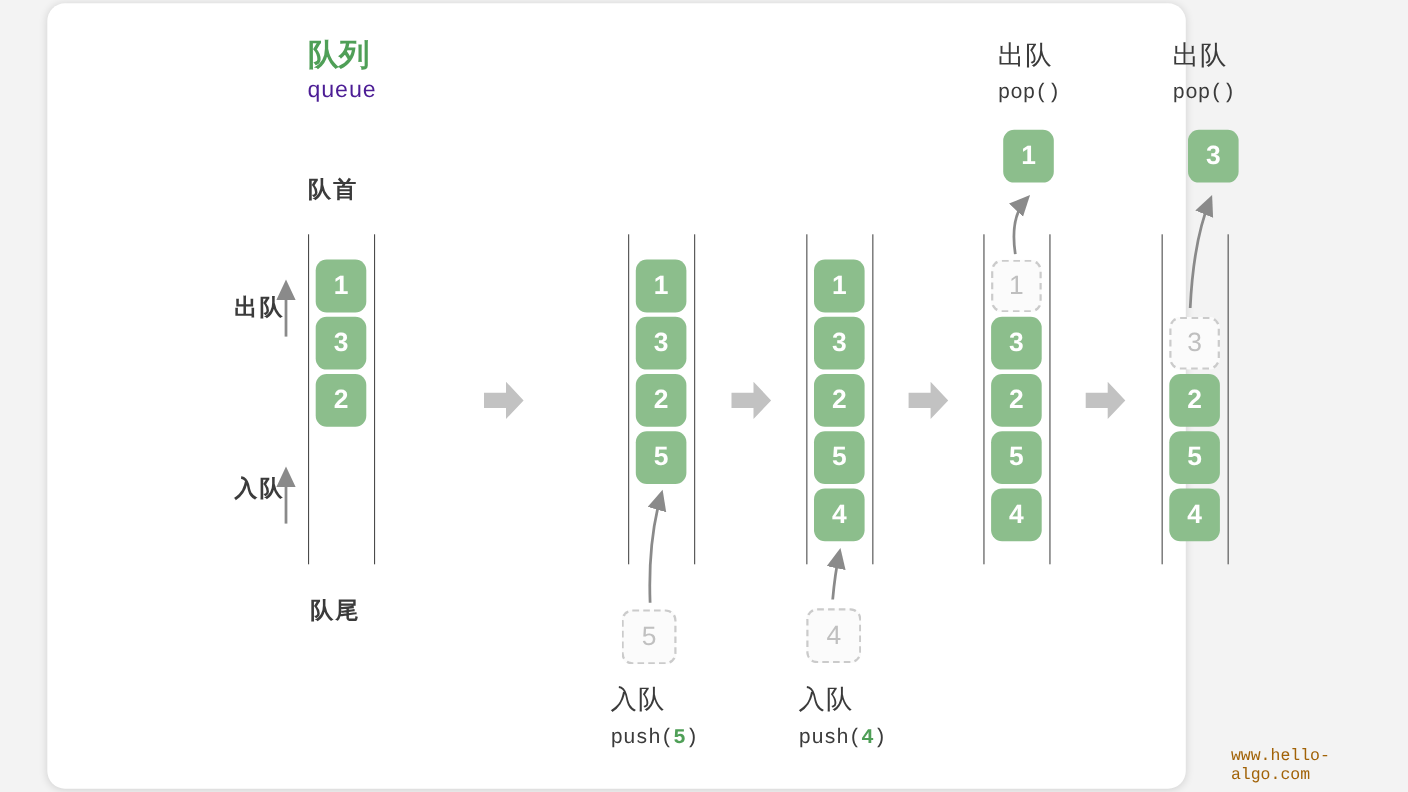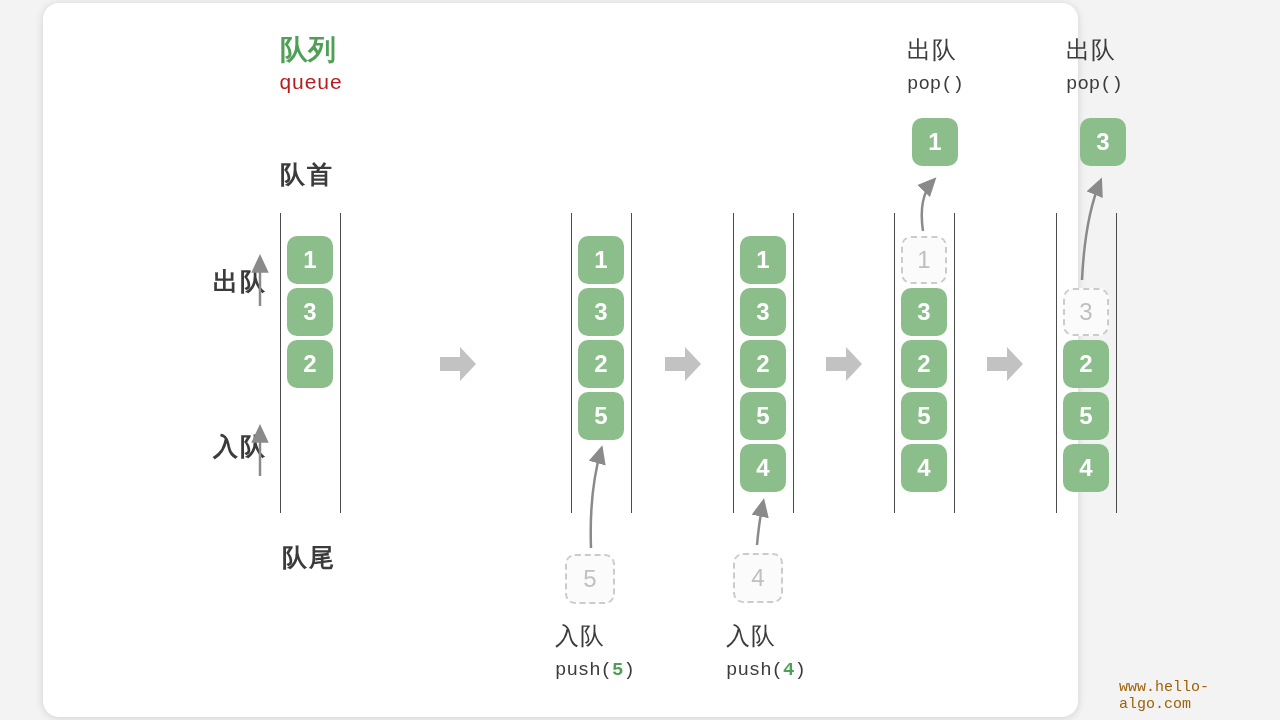--- a/index.html
+++ b/index.html
@@ -1,24 +1,24 @@
 <!DOCTYPE html>
 <html><head>
 <meta charset="utf-8">
 <style>
   html,body{margin:0;padding:0;background:#f3f3f3;font-family:"Liberation Sans",sans-serif;}
   .stage{position:relative;width:1280px;height:720px;overflow:hidden;}
   .card{position:absolute;left:3px;top:3px;width:1035px;height:714px;background:#ffffff;
         border-radius:16px;box-shadow:0 1px 8px rgba(0,0,0,0.14);margin-left:40px;}
   
   .title-cn{position:absolute;left:237px;top:28px;font-size:28px;font-weight:700;color:#4f9f57;}
-  .title-en{position:absolute;left:236px;top:69px;font-size:21px;color:#b91c1c;
+  .title-en{position:absolute;left:236px;top:69px;font-size:21px;color:#4c1d95;
             font-family:"Liberation Mono","DejaVu Sans Mono",monospace;}
   
-  .zhbold{position:absolute;font-size:25px;font-weight:700;color:#3b3b3b;letter-spacing:2px;}
+  .zhbold{position:absolute;font-size:21px;font-weight:700;color:#3b3b3b;letter-spacing:2px;}
   .label-front{left:237px;top:155px;}
   .label-rear{left:239px;top:538px;text-align:center;}
   .label-dequeue{left:170px;top:262px;}
   .label-enqueue{left:170px;top:427px;}
   
   .col{position:absolute;top:210px;width:61px;height:300px;box-sizing:border-box;
        border-left:1.5px solid #4b4b4b;border-right:1.5px solid #4b4b4b;}
   .col1{left:237px;} .col2{left:528px;} .col3{left:690px;} .col4{left:851px;} .col5{left:1013px;}
   .qbox{position:absolute;left:6px;width:46px;height:48px;border-radius:10px;background:#8cbe8c;
         color:#ffffff;font-size:24px;font-weight:700;display:flex;align-items:center;

